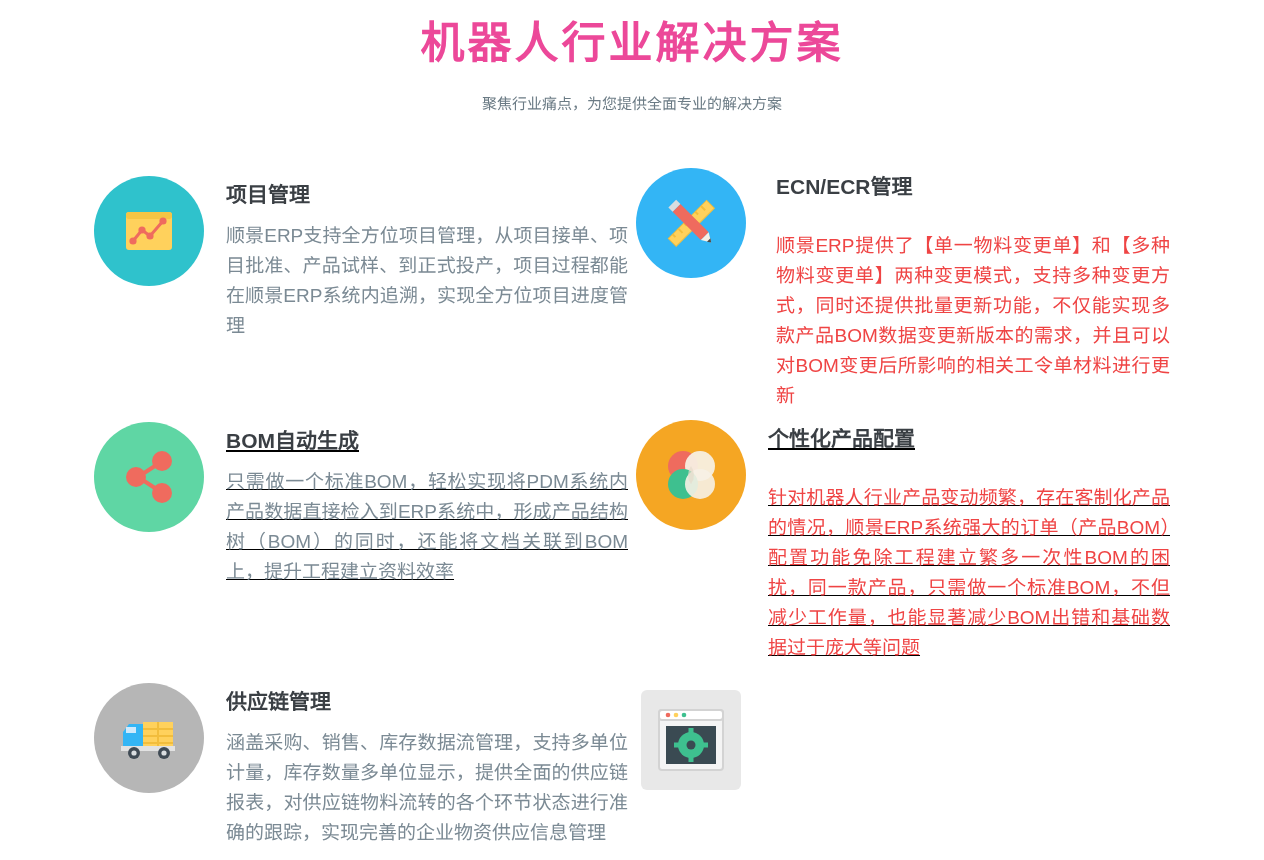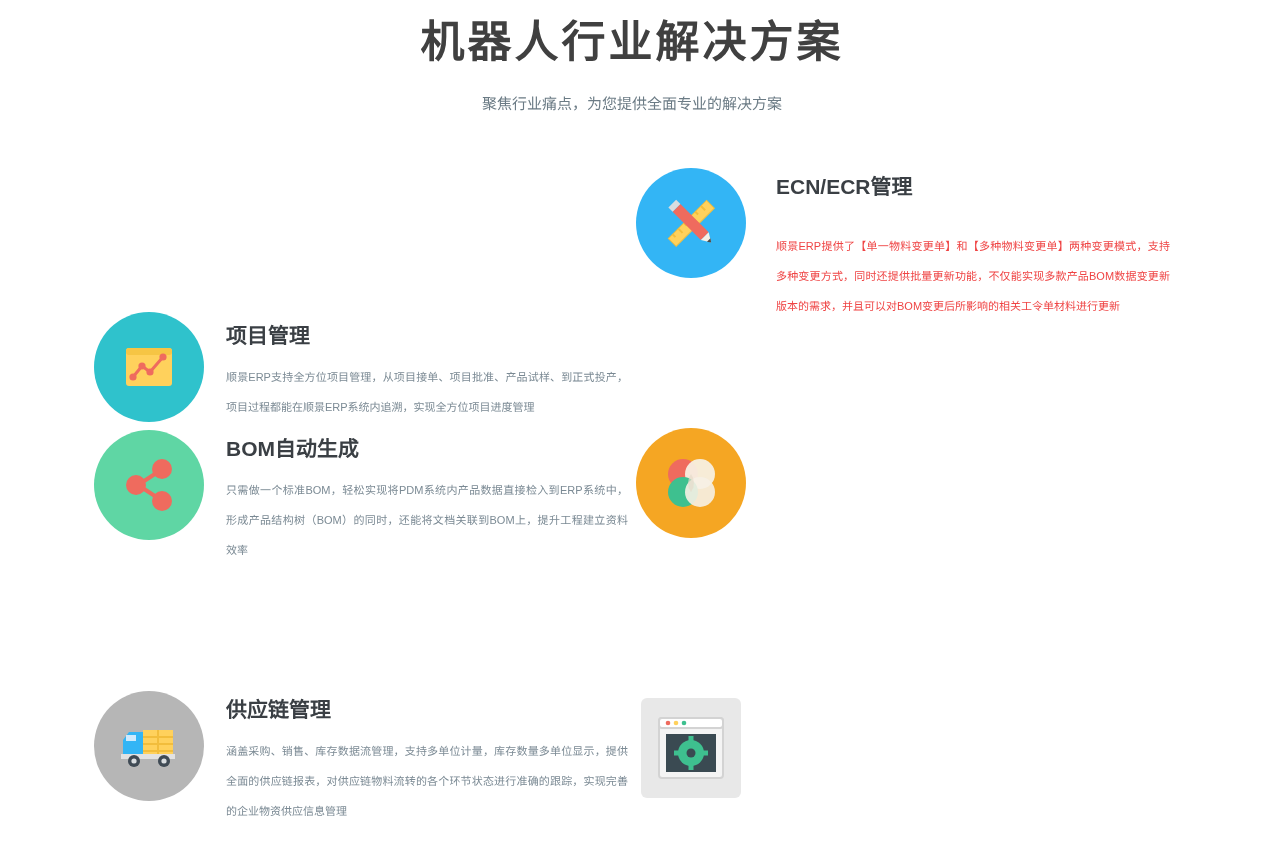--- a/index.html
+++ b/index.html
@@ -19,25 +19,24 @@
     height: 860px;
     box-sizing: border-box;
   }
   .header {
     text-align: center;
     padding-top: 14px;
   }
   .main-title {
     font-size: 44px;
     font-weight: bold;
-    color: #404040;
+    color: #ec4899;
     letter-spacing: 3px;
     margin: 0;
     line-height: 1.3;
-    font-family: Liberation Serif, serif;
   }
   .subtitle {
     font-size: 15px;
     color: #6b7b85;
     margin: 22px 0 0 0;
     line-height: 1.4;
   }
   .grid {
     position: relative;
     margin-top: 58px;
@@ -47,21 +46,21 @@
     column-gap: 8px;
     row-gap: 0;
     box-sizing: border-box;
   }
   .cell {
     display: flex;
     align-items: flex-start;
   }
   
   .cell.r1 { height: 238px; }
-  .cell.r2 { height: 251px; }
+  .cell.r2 { height: 251px; text-decoration: underline; }
   .cell.r3 { height: 180px; }
 
   .icon-wrap {
     flex: 0 0 110px;
     width: 110px;
     height: 110px;
     margin-right: 22px;
     display: flex;
     align-items: center;
     justify-content: center;
@@ -89,30 +88,30 @@
     min-width: 0;
   }
   .item-title {
     font-size: 21px;
     font-weight: bold;
     color: #3a3f44;
     margin: 6px 0 14px 0;
     line-height: 1.2;
   }
   .item-desc {
-    font-size: 11px;
+    font-size: 19px;
     color: #7b8a94;
     line-height: 30px;
     margin: 0;
     text-align: justify;
   }
   .col-right .item-desc { color: #ef4444; margin-top: 32px; }
 
   
-  .pos-r1c1 { margin-top: 12px; align-items: flex-end; }
+  .pos-r1c1 { margin-top: 4px; }
   .pos-r1c2 { margin-top: -4px; gap: 8px; }
   .pos-r2c1 { margin-top: 8px; }
   .pos-r2c2 { margin-top: 6px; }
   .pos-r3c1 { margin-top: 10px; }
   .pos-r3c2 { margin-top: 12px; }
 </style>
 </head>
 <body>
 
 <div class="page">
@@ -198,20 +197,24 @@
         <div class="icon-circle" style="background:#f5a623">
           <svg width="66" height="66" viewBox="0 0 66 66" aria-hidden="true">
             <circle cx="25" cy="24" r="15" fill="#ef6b5e"></circle>
             <circle cx="42" cy="24" r="15" fill="#f7efe2" opacity="0.95"></circle>
             <circle cx="25" cy="42" r="15" fill="#3ec08f"></circle>
             <circle cx="42" cy="42" r="15" fill="#f6f1e6" opacity="0.9"></circle>
             <path d="M33 24a15 15 0 0 1 0 18 15 15 0 0 1 0-18z" fill="#e6dccb" opacity="0.7"></path>
           </svg>
         </div>
       </div>
+      <div class="txt">
+        <div class="item-title">个性化产品配置</div>
+        <p class="item-desc">针对机器人行业产品变动频繁，存在客制化产品的情况，顺景ERP系统强大的订单（产品BOM）配置功能免除工程建立繁多一次性BOM的困扰，同一款产品，只需做一个标准BOM，不但减少工作量，也能显著减少BOM出错和基础数据过于庞大等问题</p>
+      </div>
     </div>
 
     <div class="cell r3 col-left pos-r3c1">
       <div class="icon-wrap">
         <div class="icon-circle" style="background:#b6b6b6">
           <svg width="72" height="60" viewBox="0 0 72 60" aria-hidden="true">
             <rect x="30" y="14" width="30" height="26" fill="#ffd15c"></rect>
             <g stroke="#f2bd3c" stroke-width="2">
               <line x1="30" y1="21" x2="60" y2="21"></line>
               <line x1="30" y1="28" x2="60" y2="28"></line>

